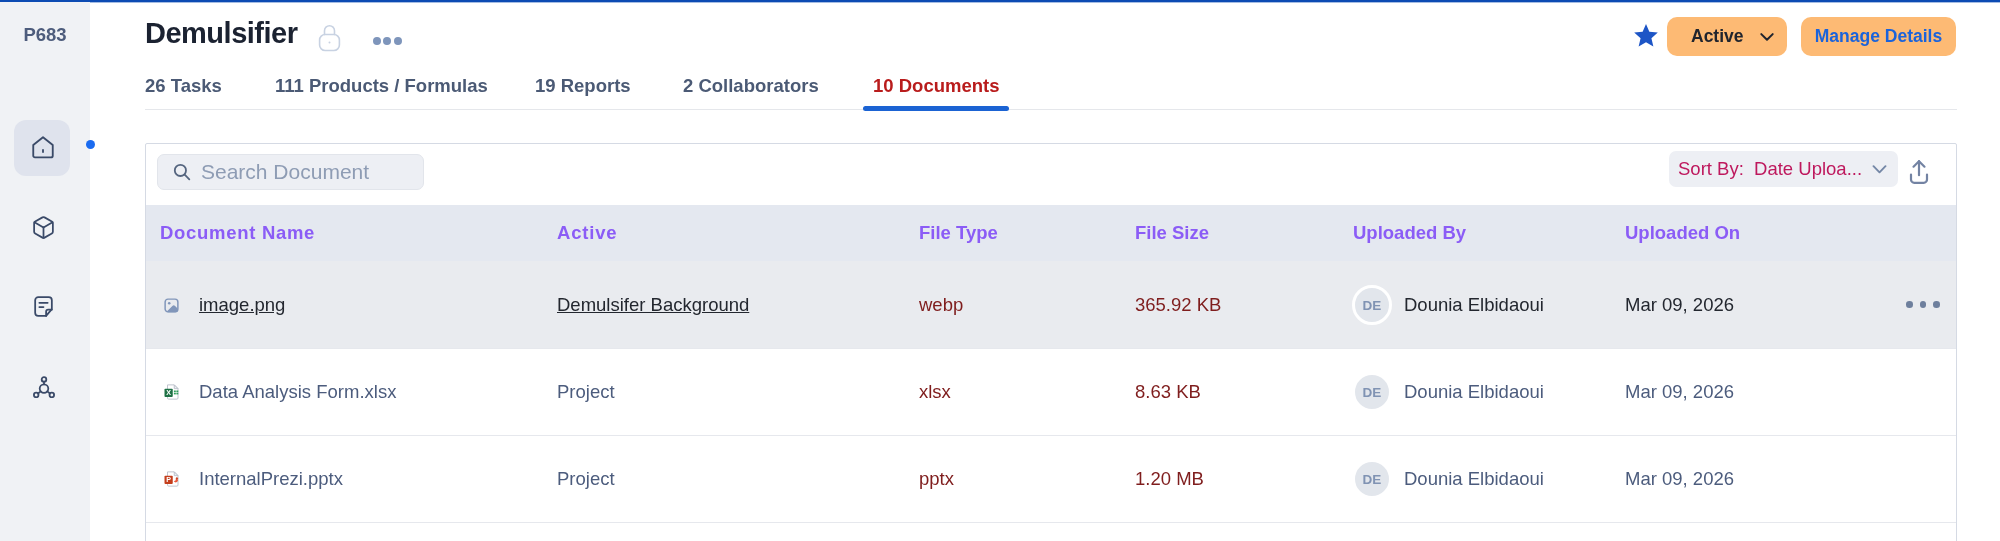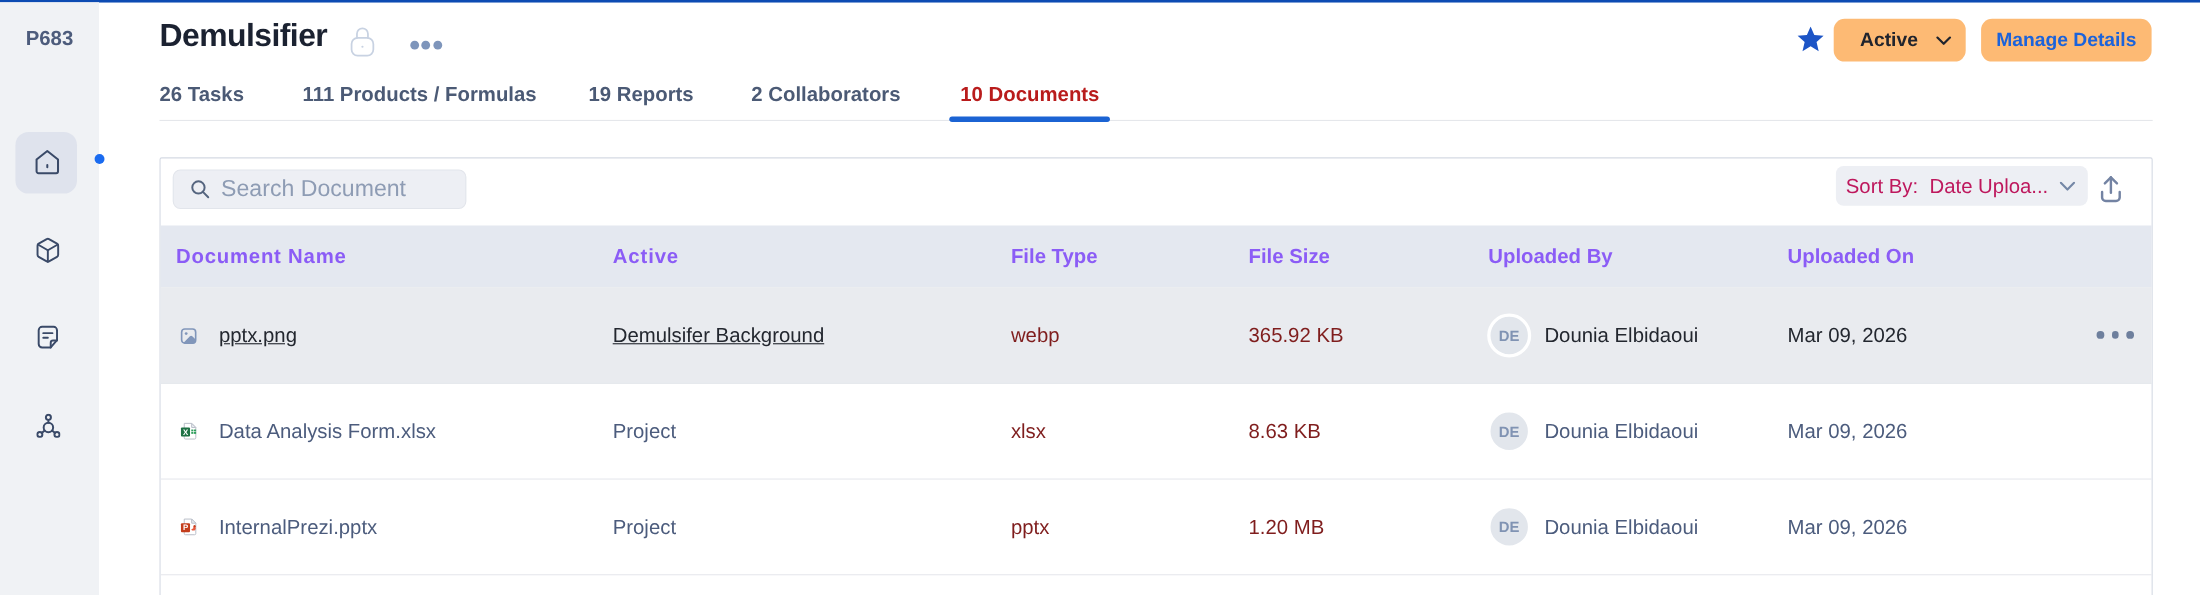--- a/index.html
+++ b/index.html
@@ -143,21 +143,21 @@
 <div class="abs th" style="left:1135px">File Size</div>
 <div class="abs th" style="left:1353px">Uploaded By</div>
 <div class="abs th" style="left:1625px">Uploaded On</div>
 
 <div class="abs row" id="row1"></div>
 <svg class="abs" style="left:163px;top:297px" width="17" height="17" viewBox="0 0 24 24" fill="none" stroke="#8196ba" stroke-width="2.1" stroke-linecap="round" stroke-linejoin="round">
     <rect x="3" y="3" width="18" height="18" rx="4"></rect>
     <circle cx="8.8" cy="8.8" r="1.8" fill="#8196ba" stroke="none"></circle>
     <path d="M20.6 16.2l-3.9-3.9a2.2 2.2 0 0 0-3.1 0l-7.5 7.5a1 1 0 0 0 .7 1.7h11a2.8 2.8 0 0 0 2.8-2.8Z" fill="#8196ba" stroke="none"></path>
   </svg>
-<div class="abs cell dark" style="left:199px;top:294px;text-decoration:underline">pptx.png</div>
+<div class="abs cell dark" style="left:199px;top:294px;text-decoration:underline">image.png</div>
 <div class="abs cell dark" style="left:557px;top:294px;text-decoration:underline">Demulsifer Background</div>
 <div class="abs cell grey" style="left:919px;top:294px">webp</div>
 <div class="abs cell grey" style="left:1135px;top:294px">365.92 KB</div>
 <div class="abs avatar" style="left:1352px;top:285px">DE</div>
 <div class="abs cell dark" style="left:1404px;top:294px">Dounia Elbidaoui</div>
 <div class="abs cell dark" style="left:1625px;top:294px">Mar 09, 2026</div>
 <div class="abs dotgrp" id="rowdots" style="left:1906px;top:301px;gap:7px">
     <div class="d"></div>
     <div class="d"></div>
     <div class="d"></div>

